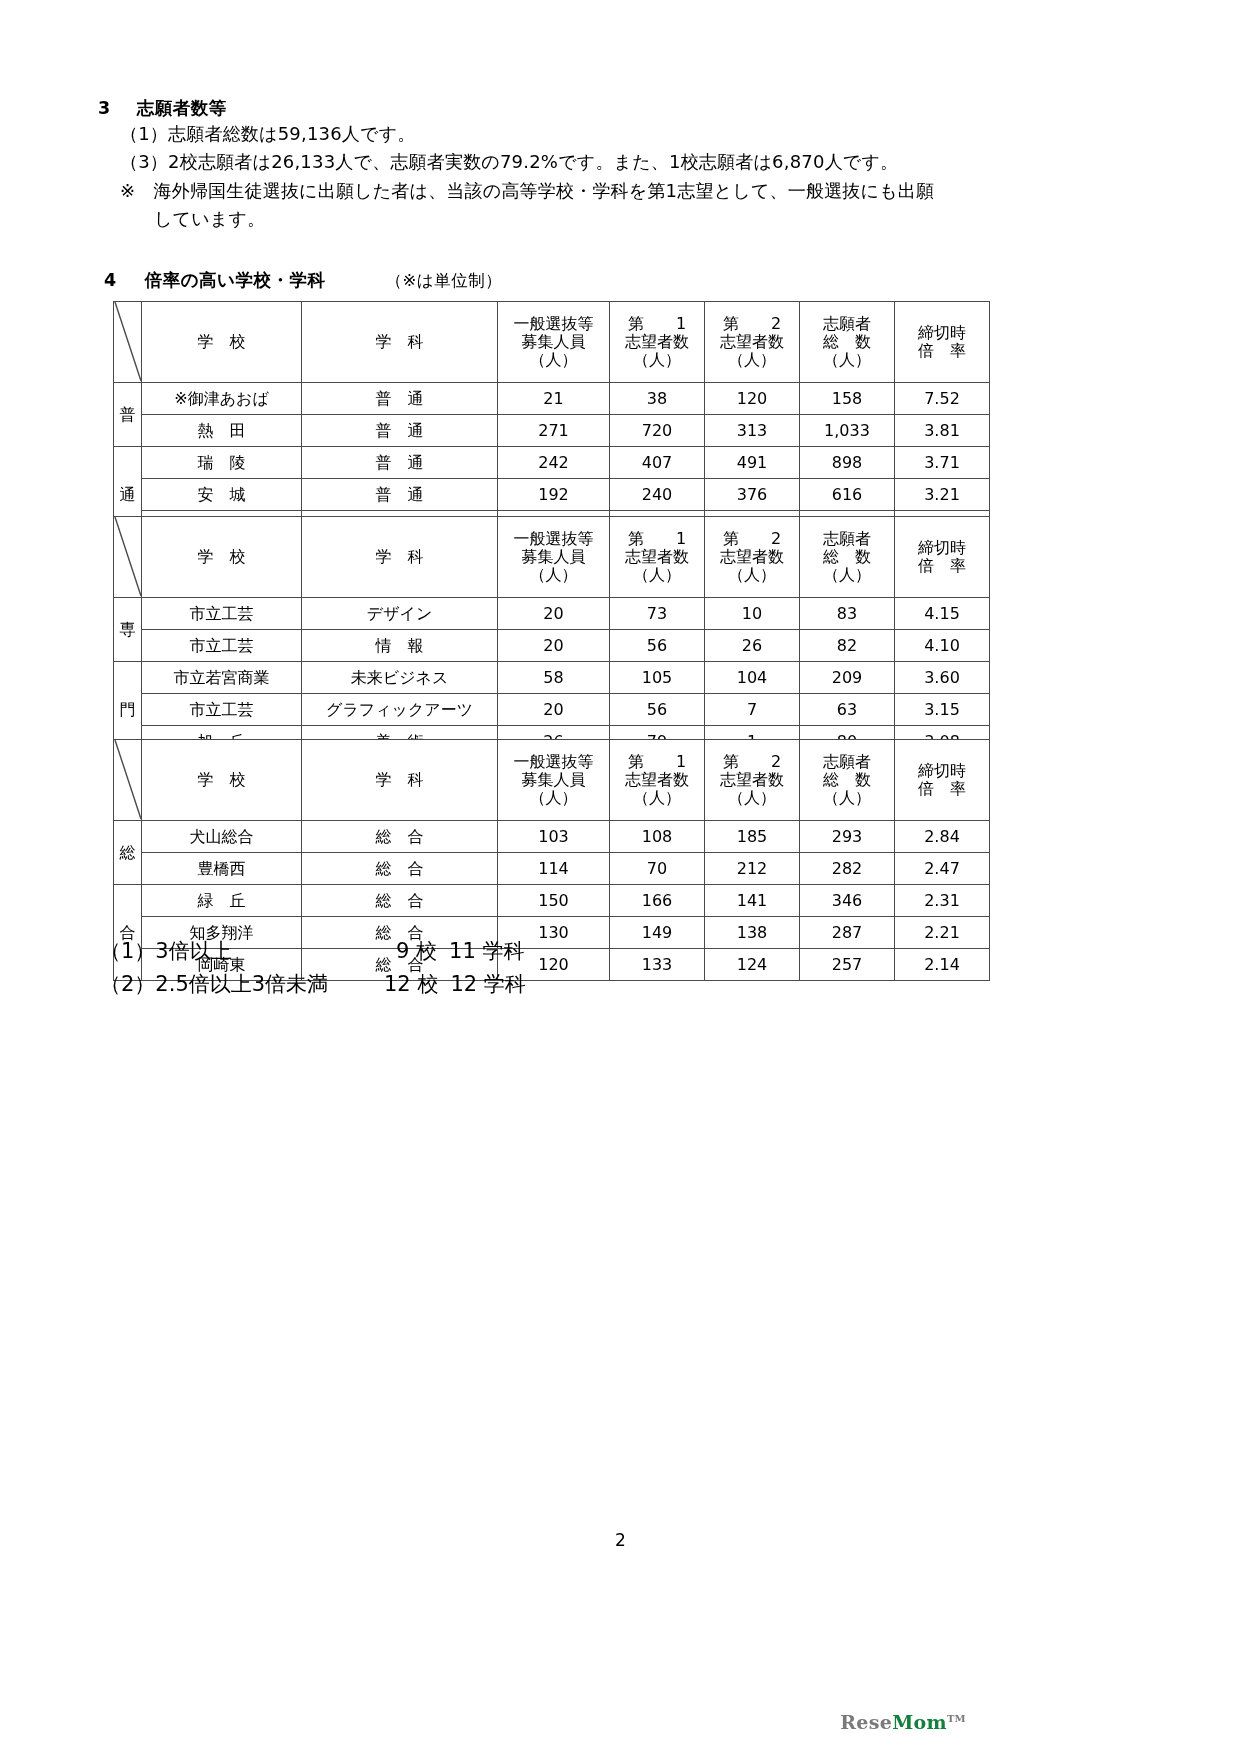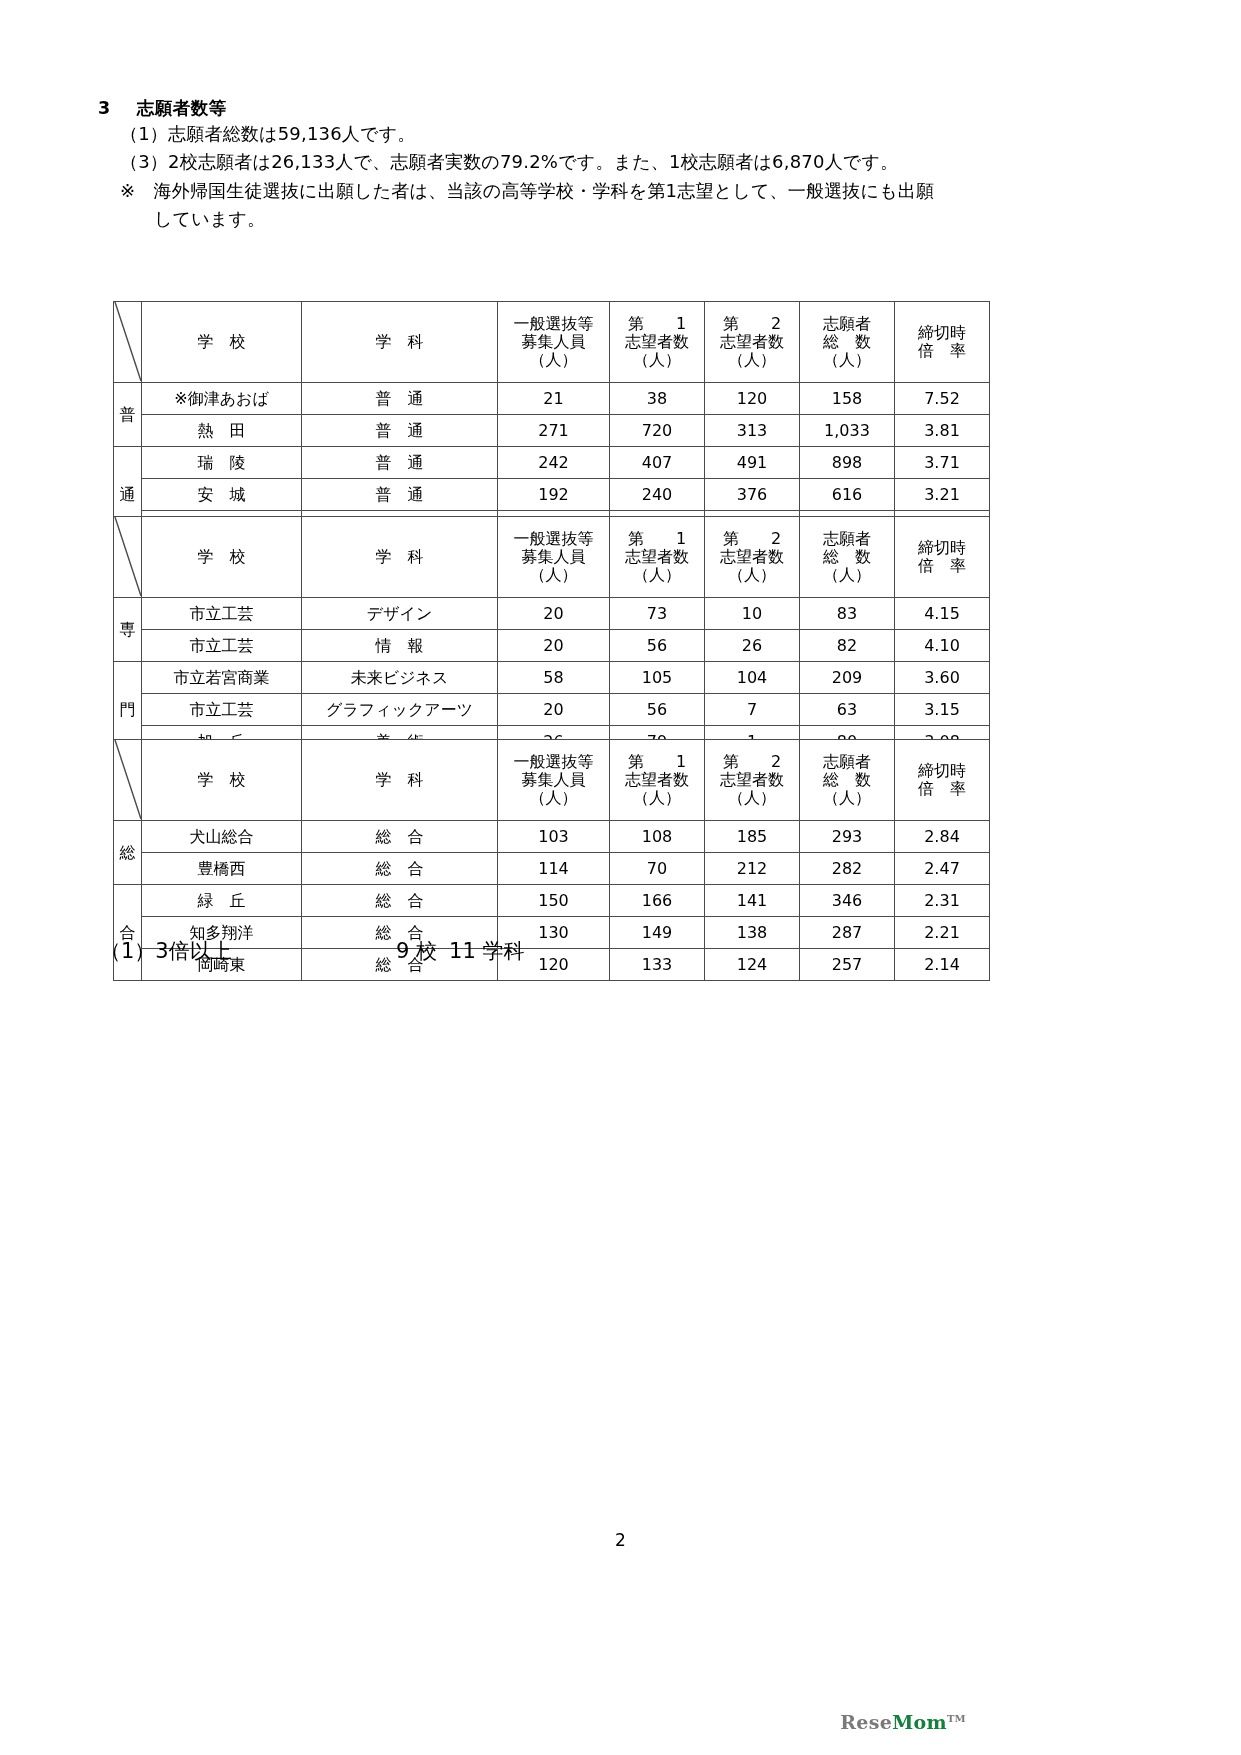--- a/index.html
+++ b/index.html
@@ -85,20 +85,23 @@
       <span class="num">3</span><span>志願者数等</span>
     </div>
     <ul>
       <li class="ind1">（1）志願者総数は59,136人です。</li>
       <li class="ind1">（3）2校志願者は26,133人で、志願者実数の79.2%です。また、1校志願者は6,870人です。</li>
       <li class="ind2">※　海外帰国生徒選抜に出願した者は、当該の高等学校・学科を第1志望として、一般選抜にも出願</li>
       <li class="note-cont">しています。</li>
     </ul>
   </div>
 
+  <div class="sec4-title">
+    <span class="num">4</span><span>倍率の高い学校・学科</span><span class="paren">（※は単位制）</span>
+  </div>
 
   <div class="tbl-wrap" style="left:113px;top:301px;">
     <table class="grid">
       <colgroup>
         <col class="c-cat">
           <col class="c-school">
           <col class="c-dept">
           <col class="c-quota">
         <col class="c-first">
           <col class="c-second">
@@ -384,20 +387,23 @@
           <td class="ratio">2.14</td>
         </tr>
       </tbody>
     </table>
   </div>
 
   <div class="notes">
     <div class="row">
       <span class="lbl" style="width:290px;">（1）3倍以上</span><span class="val1">9 校</span><span class="val2">11 学科</span>
     </div>
+    <div class="row">
+      <span class="lbl" style="width:278px;">（2）2.5倍以上3倍未満</span><span class="val1">12 校</span><span class="val2">12 学科</span>
+    </div>
   </div>
 
   <div class="pageno">2</div>
 
   <div class="wm">
     <span>Rese</span><span class="mm">Mom</span><span class="tm">TM</span>
   </div>
 
 </div>
 

